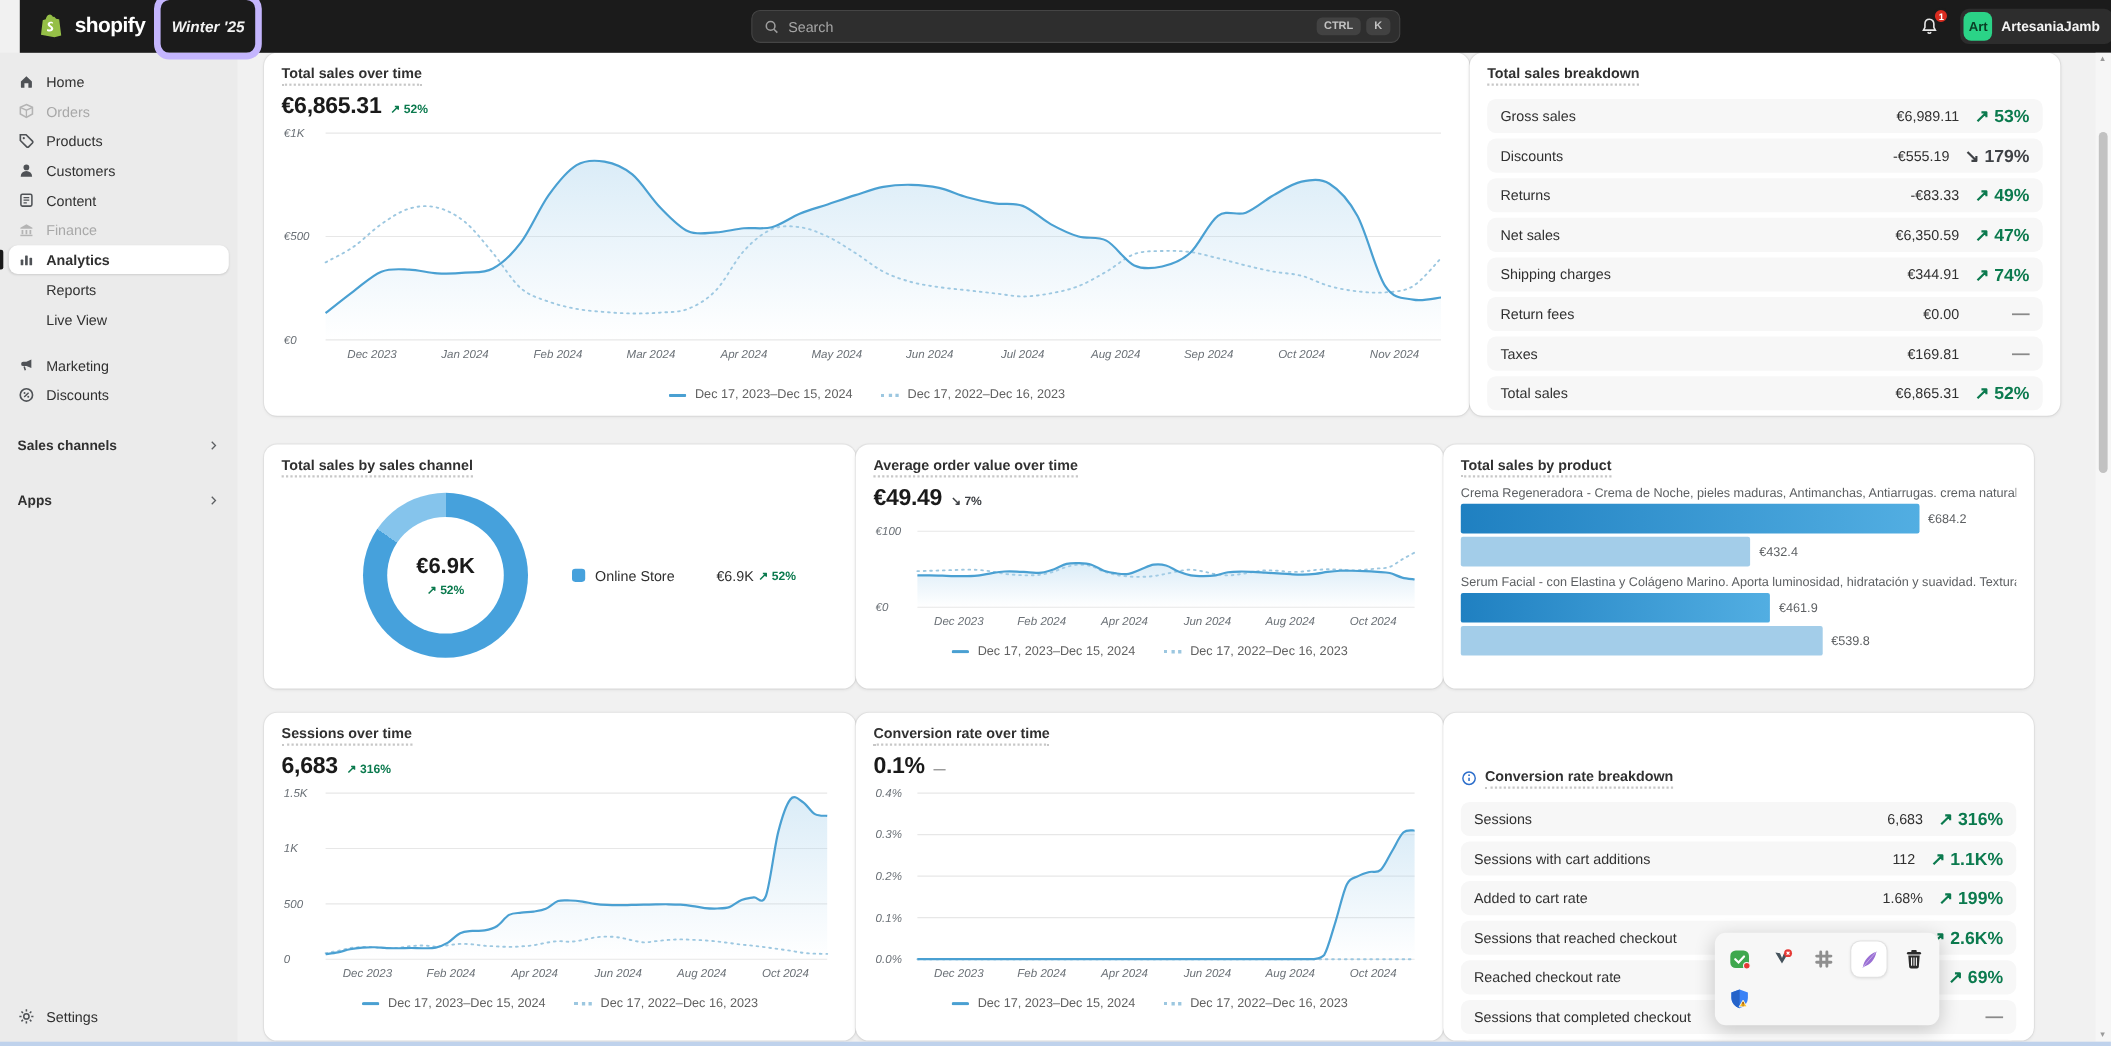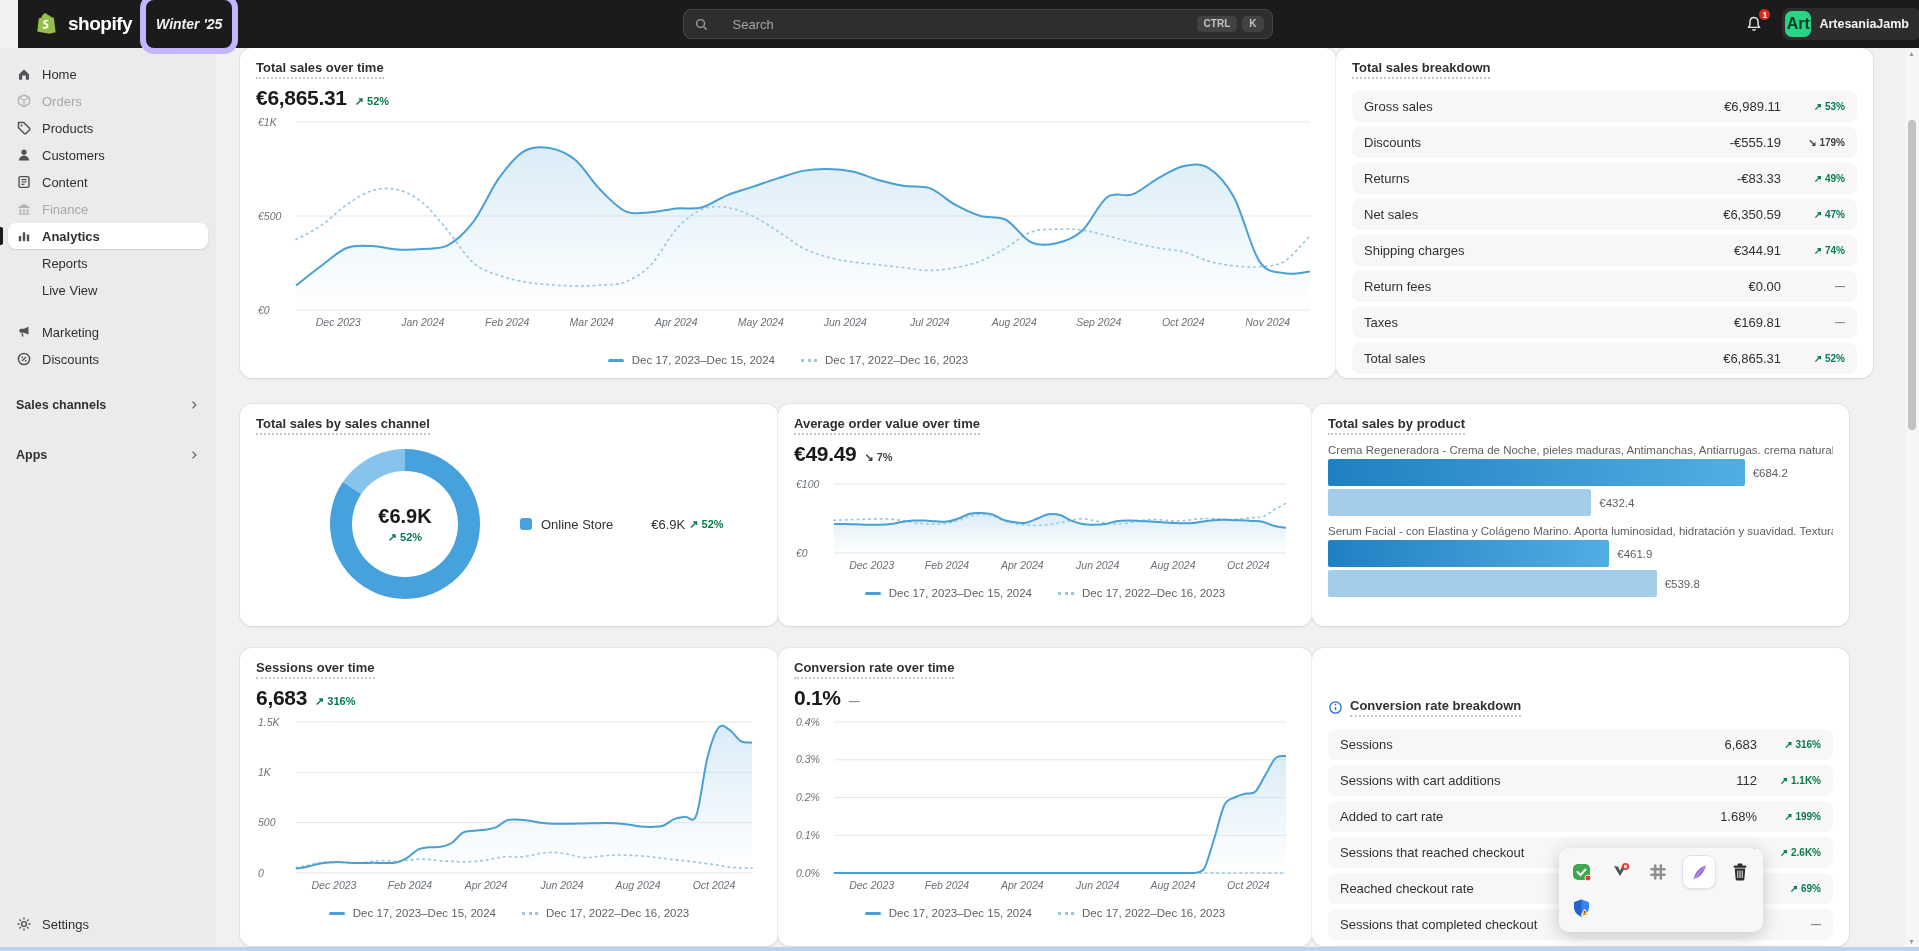--- a/index.html
+++ b/index.html
@@ -8,37 +8,37 @@
 
   
   .topbar { position:absolute; left:18px; top:0; width:100%; height:48px; background:#1b1b1b;
     display:flex; align-items:center; padding:0 16px; z-index:50; }
   .logo-group { display:flex; align-items:center; gap:8px; }
   .logo-word { color:#fff; font-size:19px; font-weight:bold; letter-spacing:-0.5px; }
   .badge-pill { margin-left:8px; border:6px solid #c4b5fd; border-radius:14px; padding:16px 10px;
     color:#f2f2f2; font-size:14px; font-weight:bold; font-style:italic; }
   .search-wrap { position:absolute; left:50%; transform:translateX(-50%); top:9px; width:590px; height:30px;
     background:#2e2e2e; border:1px solid #454545; border-radius:8px; display:flex; align-items:center;
-    padding:0 8px 0 10px; gap:24px; color:#9d9d9d; }
+    padding:0 8px 0 10px; gap:8px; color:#9d9d9d; }
   .search-wrap .ic { width:15px; height:15px; color:#9d9d9d; }
   .search-label { font-size:13px; color:#a5a5a5; }
   .keys { margin-left:auto; display:flex; gap:5px; }
   .key { background:#424242; color:#c3c3c3; border-radius:5px; font-size:10px; font-weight:bold;
     padding:3px 7px; line-height:1; }
   .top-right { margin-left:auto; display:flex; align-items:center; gap:14px; }
   .bell-btn { position:relative; width:28px; height:28px; display:flex; align-items:center;
     justify-content:center; color:#e6e6e6; }
   .bell-btn .ic { width:18px; height:18px; }
   .notif-badge { position:absolute; top:-3px; right:-4px; min-width:15px; height:15px; background:#d92c20;
     border:2px solid #1b1b1b; border-radius:9px; color:#fff; font-size:8.5px; font-weight:bold;
     display:flex; align-items:center; justify-content:center; padding:0 2px; }
   .profile { display:flex; align-items:center; gap:8px; background:#2d2d2d; border-radius:8px;
     padding:3px 12px 3px 3px; }
   .avatar { width:26px; height:26px; border-radius:7px; background:#2bd387; color:#093e25;
-    font-size:16px; font-weight:bold; display:flex; align-items:center; justify-content:center; }
+    font-size:12px; font-weight:bold; display:flex; align-items:center; justify-content:center; }
   .store-name { color:#f4f4f4; font-size:12.5px; font-weight:bold; }
 
   
   .sidebar { position:absolute; left:0; top:48px; width:216px; bottom:0; background:#ebebeb;
     padding-top:12px; font-size:13px; z-index:20; }
   .nav-item { position:relative; margin:1px 8px; height:26px; border-radius:8px; display:flex;
     align-items:center; gap:10px; padding:0 8px; color:#303030; cursor:pointer; }
   .nav-item .ic { width:16px; height:16px; color:#4f5256; flex:0 0 16px; }
   .nav-item.disabled { color:#a8a8a8; }
   .nav-item.disabled .ic { color:#b4b4b4; }
@@ -76,21 +76,21 @@
   .delta.up { color:#0b7a4e; }
   .delta.down { color:#3f4246; }
   .delta.none { color:#8a8a8a; }
 
   
   .brows { margin-top:12px; }
   .brow { display:flex; align-items:center; background:#f7f7f7; border-radius:8px; height:31px;
     padding:0 12px; margin-top:5px; font-size:13px; color:#303030; }
   .brow .lbl { flex:1; }
   .brow .val { margin-right:14px; }
-  .brow .delta { min-width:50px; text-align:right; font-size:10px; }
+  .brow .delta { min-width:50px; text-align:right; font-size:16px; }
 
   
   .chart-host { width:100%;font-style:italic; }
   .chart-wide { height:218px; margin-top:4px; }
   .chart-tall { height:181px; margin-top:4px; }
   .chart-aov  { height:99px;  margin-top:10px; }
   .chart-legend { display:flex; justify-content:center; align-items:center; gap:8px; font-size:11.5px;
     color:#616161; }
   .lg-wide { margin-top:22px; } .lg-sm { margin-top:12px; }
   .sample-solid { width:16px; border-top:3px solid #4aa0d2; border-radius:2px; }

